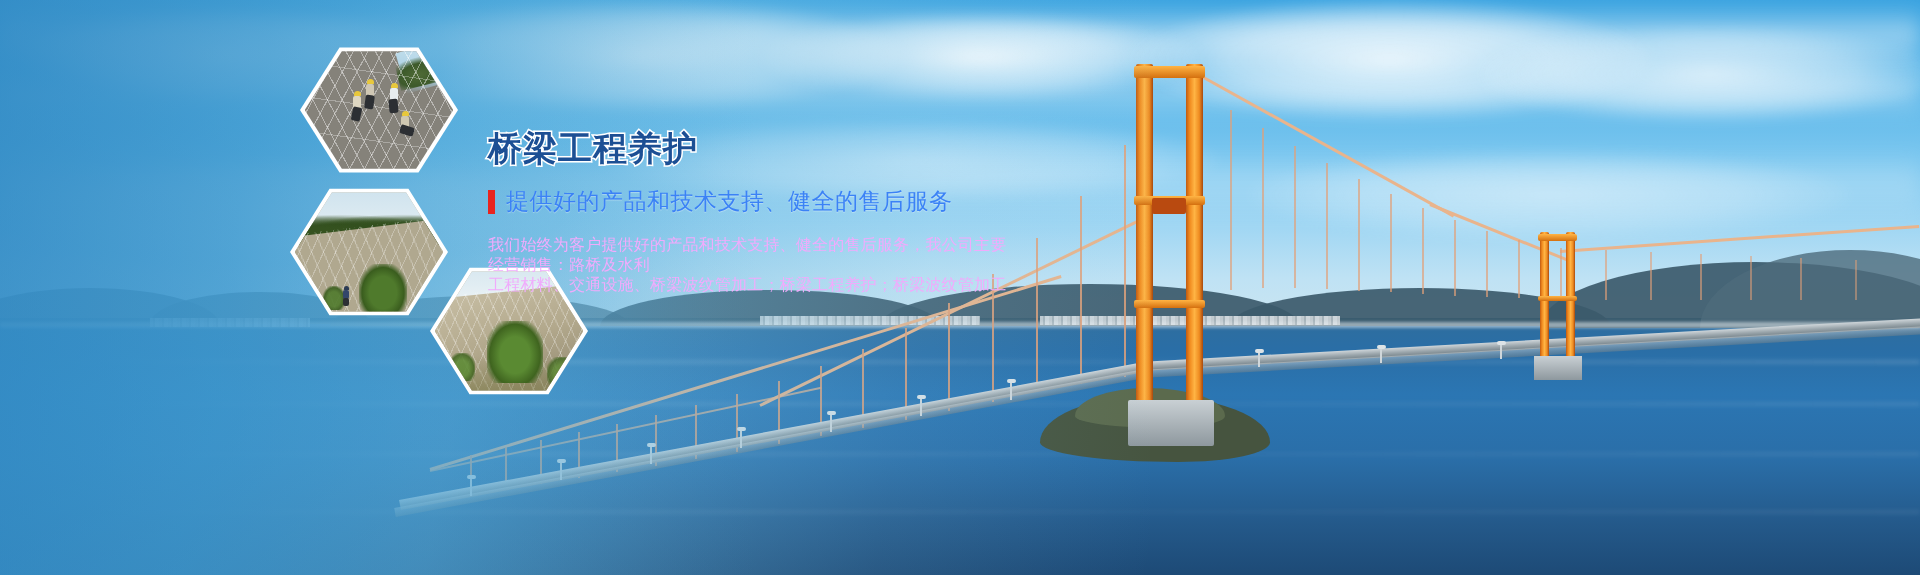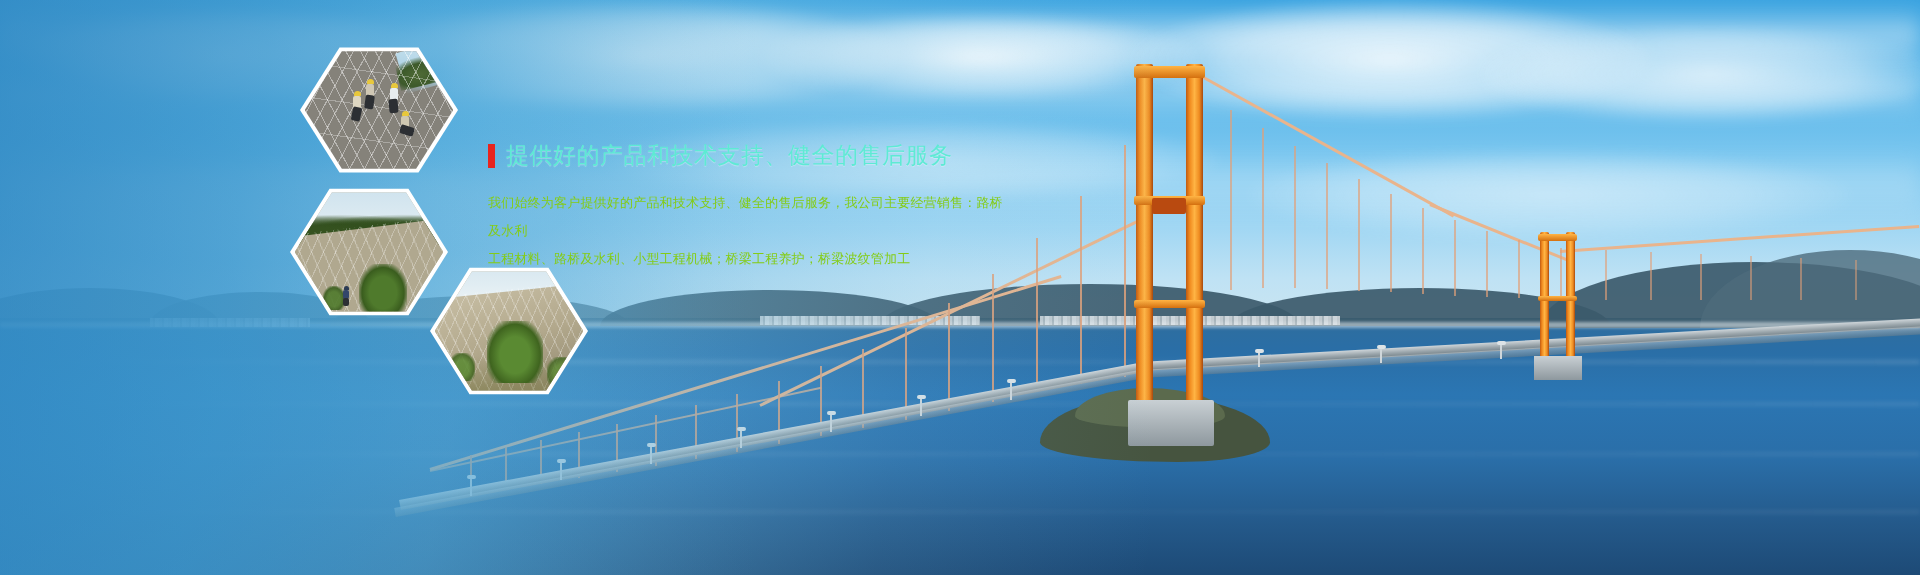--- a/index.html
+++ b/index.html
@@ -203,26 +203,26 @@
   }
   .title-sub {
     font-size:26px; font-weight:bold; letter-spacing:.5px;
     color:#27354a;
     text-shadow:0 1px 1px rgba(255,255,255,.45);
   }
 
   .subrow { display:flex; align-items:center; gap:11px; margin-top:14px; }
   .redbar { width:7px; height:24px; background:#e8241f; flex:0 0 auto; }
   .subtitle {
-    font-size:23px; color:#5eead4; letter-spacing:.5px; white-space:nowrap;
+    font-size:23px; color:#3b82f6; letter-spacing:.5px; white-space:nowrap;
     text-shadow:0 1px 1px rgba(255,255,255,.35);
   }
 
   .para {
-    margin-top:18px; font-size:13px; line-height:28px; color:#84cc16;
+    margin-top:18px; font-size:16px; line-height:20px; color:#f0abfc;
     width:520px; letter-spacing:.2px;
   }
   .para span { display:block; }
 </style>
 </head>
 <body>
 
 <div id="banner">
 
   <div class="sky"></div>
@@ -403,27 +403,28 @@
           <div class="s3shrub" style="left:14px;top:84px;width:26px;height:28px;opacity:.85;"></div>
           <div class="s3shrub" style="left:112px;top:88px;width:30px;height:30px;opacity:.8;"></div>
         </div>
       </div>
     </div>
   </div>
 
   <div class="textblock">
 
     <div class="titlerow">
+      <div class="title-main">桥梁工程养护</div>
     </div>
 
     <div class="subrow">
       <div class="redbar"></div>
       <div class="subtitle">提供好的产品和技术支持、健全的售后服务</div>
     </div>
 
     <div class="para">
       <span>我们始终为客户提供好的产品和技术支持、健全的售后服务，我公司主要经营销售：路桥及水利</span>
-      <span>工程材料、路桥及水利、小型工程机械；桥梁工程养护；桥梁波纹管加工</span>
+      <span>工程材料、交通设施、桥梁波纹管加工；桥梁工程养护；桥梁波纹管加工</span>
     </div>
 
   </div>
 
 </div>
 
 </body></html>

